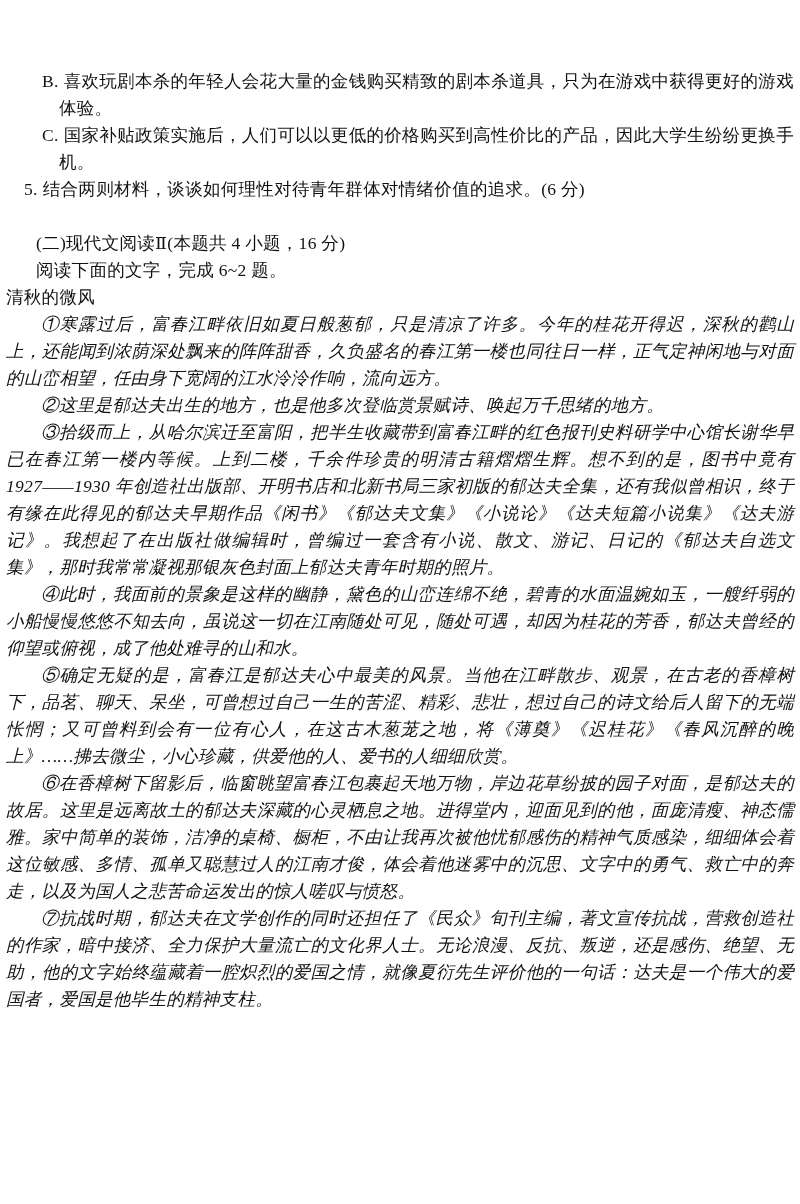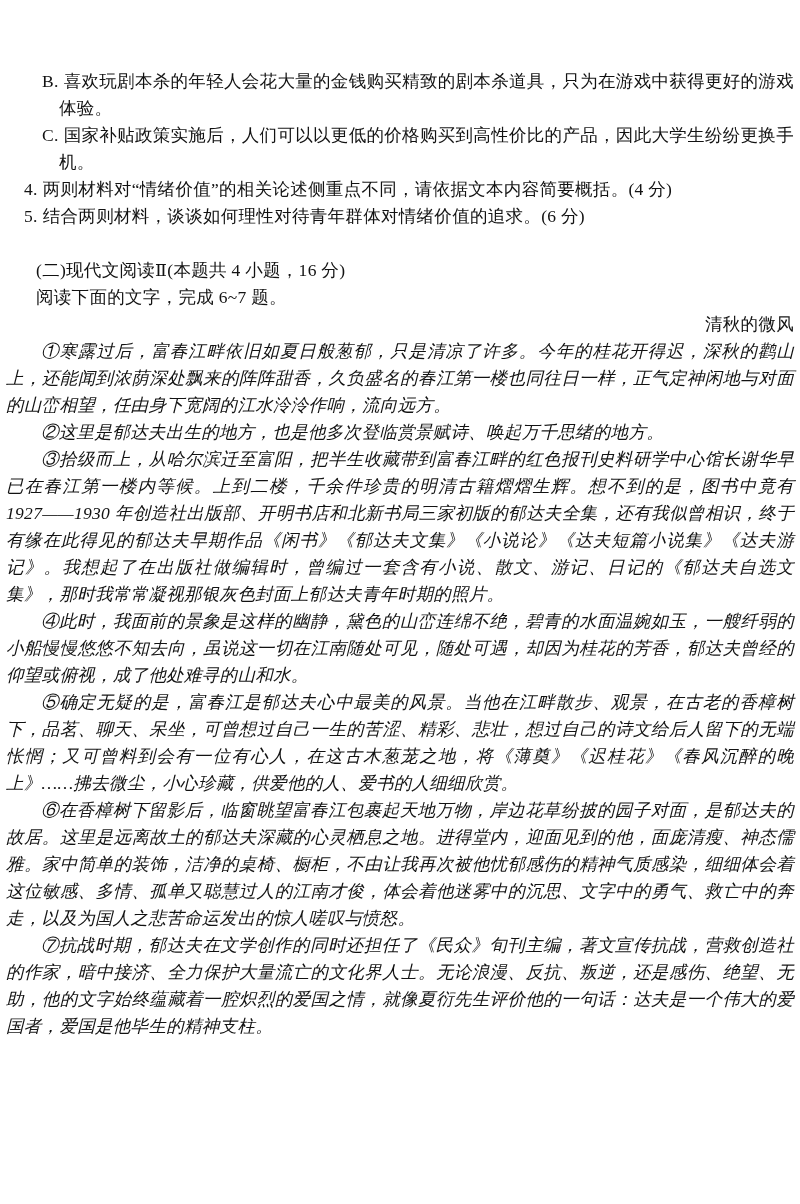--- a/index.html
+++ b/index.html
@@ -25,21 +25,21 @@
   .question{
     padding-left:18px;
     text-align:justify;
   }
   .q-num{margin-right:5px;}
   .spacer{height:27px;}
   .section-heading,.instruction{
     padding-left:30px;
   }
   .essay-title{
-    text-align:right;
+    text-align:left;
   }
   .essay-author{
     text-align:center;
   }
   .para{
     text-indent:2em;
     text-align:justify;
     margin:0;
     font-style:italic;
   }
@@ -50,30 +50,27 @@
 <div class="page">
 
   <div class="option">
     <span class="opt-label">B.</span><span>喜欢玩剧本杀的年轻人会花大量的金钱购买精致的剧本杀道具，只为在游戏中获得更好的游戏体验。</span>
   </div>
   <div class="option">
     <span class="opt-label">C.</span><span>国家补贴政策实施后，人们可以以更低的价格购买到高性价比的产品，因此大学生纷纷更换手机。</span>
   </div>
 
   <div class="question">
-    <span class="q-num">4.</span><span>两则材料对“情绪价值”的相关论述侧重点不同，请依据文本内容简要概括。(4 分)</span>
-  </div>
-  <div class="question">
     <span class="q-num">5.</span><span>结合两则材料，谈谈如何理性对待青年群体对情绪价值的追求。(6 分)</span>
   </div>
 
   <div class="spacer"></div>
 
   <div class="section-heading">(二)现代文阅读Ⅱ(本题共 4 小题，16 分)</div>
-  <div class="instruction">阅读下面的文字，完成 6~7 题。</div>
+  <div class="instruction">阅读下面的文字，完成 6~2 题。</div>
 
   <div class="essay-title">清秋的微风</div>
 
   <p class="para">①寒露过后，富春江畔依旧如夏日般葱郁，只是清凉了许多。今年的桂花开得迟，深秋的鹳山上，还能闻到浓荫深处飘来的阵阵甜香，久负盛名的春江第一楼也同往日一样，正气定神闲地与对面的山峦相望，任由身下宽阔的江水泠泠作响，流向远方。</p>
   <p class="para">②这里是郁达夫出生的地方，也是他多次登临赏景赋诗、唤起万千思绪的地方。</p>
   <p class="para">③拾级而上，从哈尔滨迁至富阳，把半生收藏带到富春江畔的红色报刊史料研学中心馆长谢华早已在春江第一楼内等候。上到二楼，千余件珍贵的明清古籍熠熠生辉。想不到的是，图书中竟有 1927——1930 年创造社出版部、开明书店和北新书局三家初版的郁达夫全集，还有我似曾相识，终于有缘在此得见的郁达夫早期作品《闲书》《郁达夫文集》《小说论》《达夫短篇小说集》《达夫游记》。我想起了在出版社做编辑时，曾编过一套含有小说、散文、游记、日记的《郁达夫自选文集》，那时我常常凝视那银灰色封面上郁达夫青年时期的照片。</p>
   <p class="para">④此时，我面前的景象是这样的幽静，黛色的山峦连绵不绝，碧青的水面温婉如玉，一艘纤弱的小船慢慢悠悠不知去向，虽说这一切在江南随处可见，随处可遇，却因为桂花的芳香，郁达夫曾经的仰望或俯视，成了他处难寻的山和水。</p>
   <p class="para">⑤确定无疑的是，富春江是郁达夫心中最美的风景。当他在江畔散步、观景，在古老的香樟树下，品茗、聊天、呆坐，可曾想过自己一生的苦涩、精彩、悲壮，想过自己的诗文给后人留下的无端怅惘；又可曾料到会有一位有心人，在这古木葱茏之地，将《薄奠》《迟桂花》《春风沉醉的晚上》……拂去微尘，小心珍藏，供爱他的人、爱书的人细细欣赏。</p>
   <p class="para">⑥在香樟树下留影后，临窗眺望富春江包裹起天地万物，岸边花草纷披的园子对面，是郁达夫的故居。这里是远离故土的郁达夫深藏的心灵栖息之地。进得堂内，迎面见到的他，面庞清瘦、神态儒雅。家中简单的装饰，洁净的桌椅、橱柜，不由让我再次被他忧郁感伤的精神气质感染，细细体会着这位敏感、多情、孤单又聪慧过人的江南才俊，体会着他迷雾中的沉思、文字中的勇气、救亡中的奔走，以及为国人之悲苦命运发出的惊人嗟叹与愤怒。</p>
   <p class="para">⑦抗战时期，郁达夫在文学创作的同时还担任了《民众》旬刊主编，著文宣传抗战，营救创造社的作家，暗中接济、全力保护大量流亡的文化界人士。无论浪漫、反抗、叛逆，还是感伤、绝望、无助，他的文字始终蕴藏着一腔炽烈的爱国之情，就像夏衍先生评价他的一句话：达夫是一个伟大的爱国者，爱国是他毕生的精神支柱。</p>

